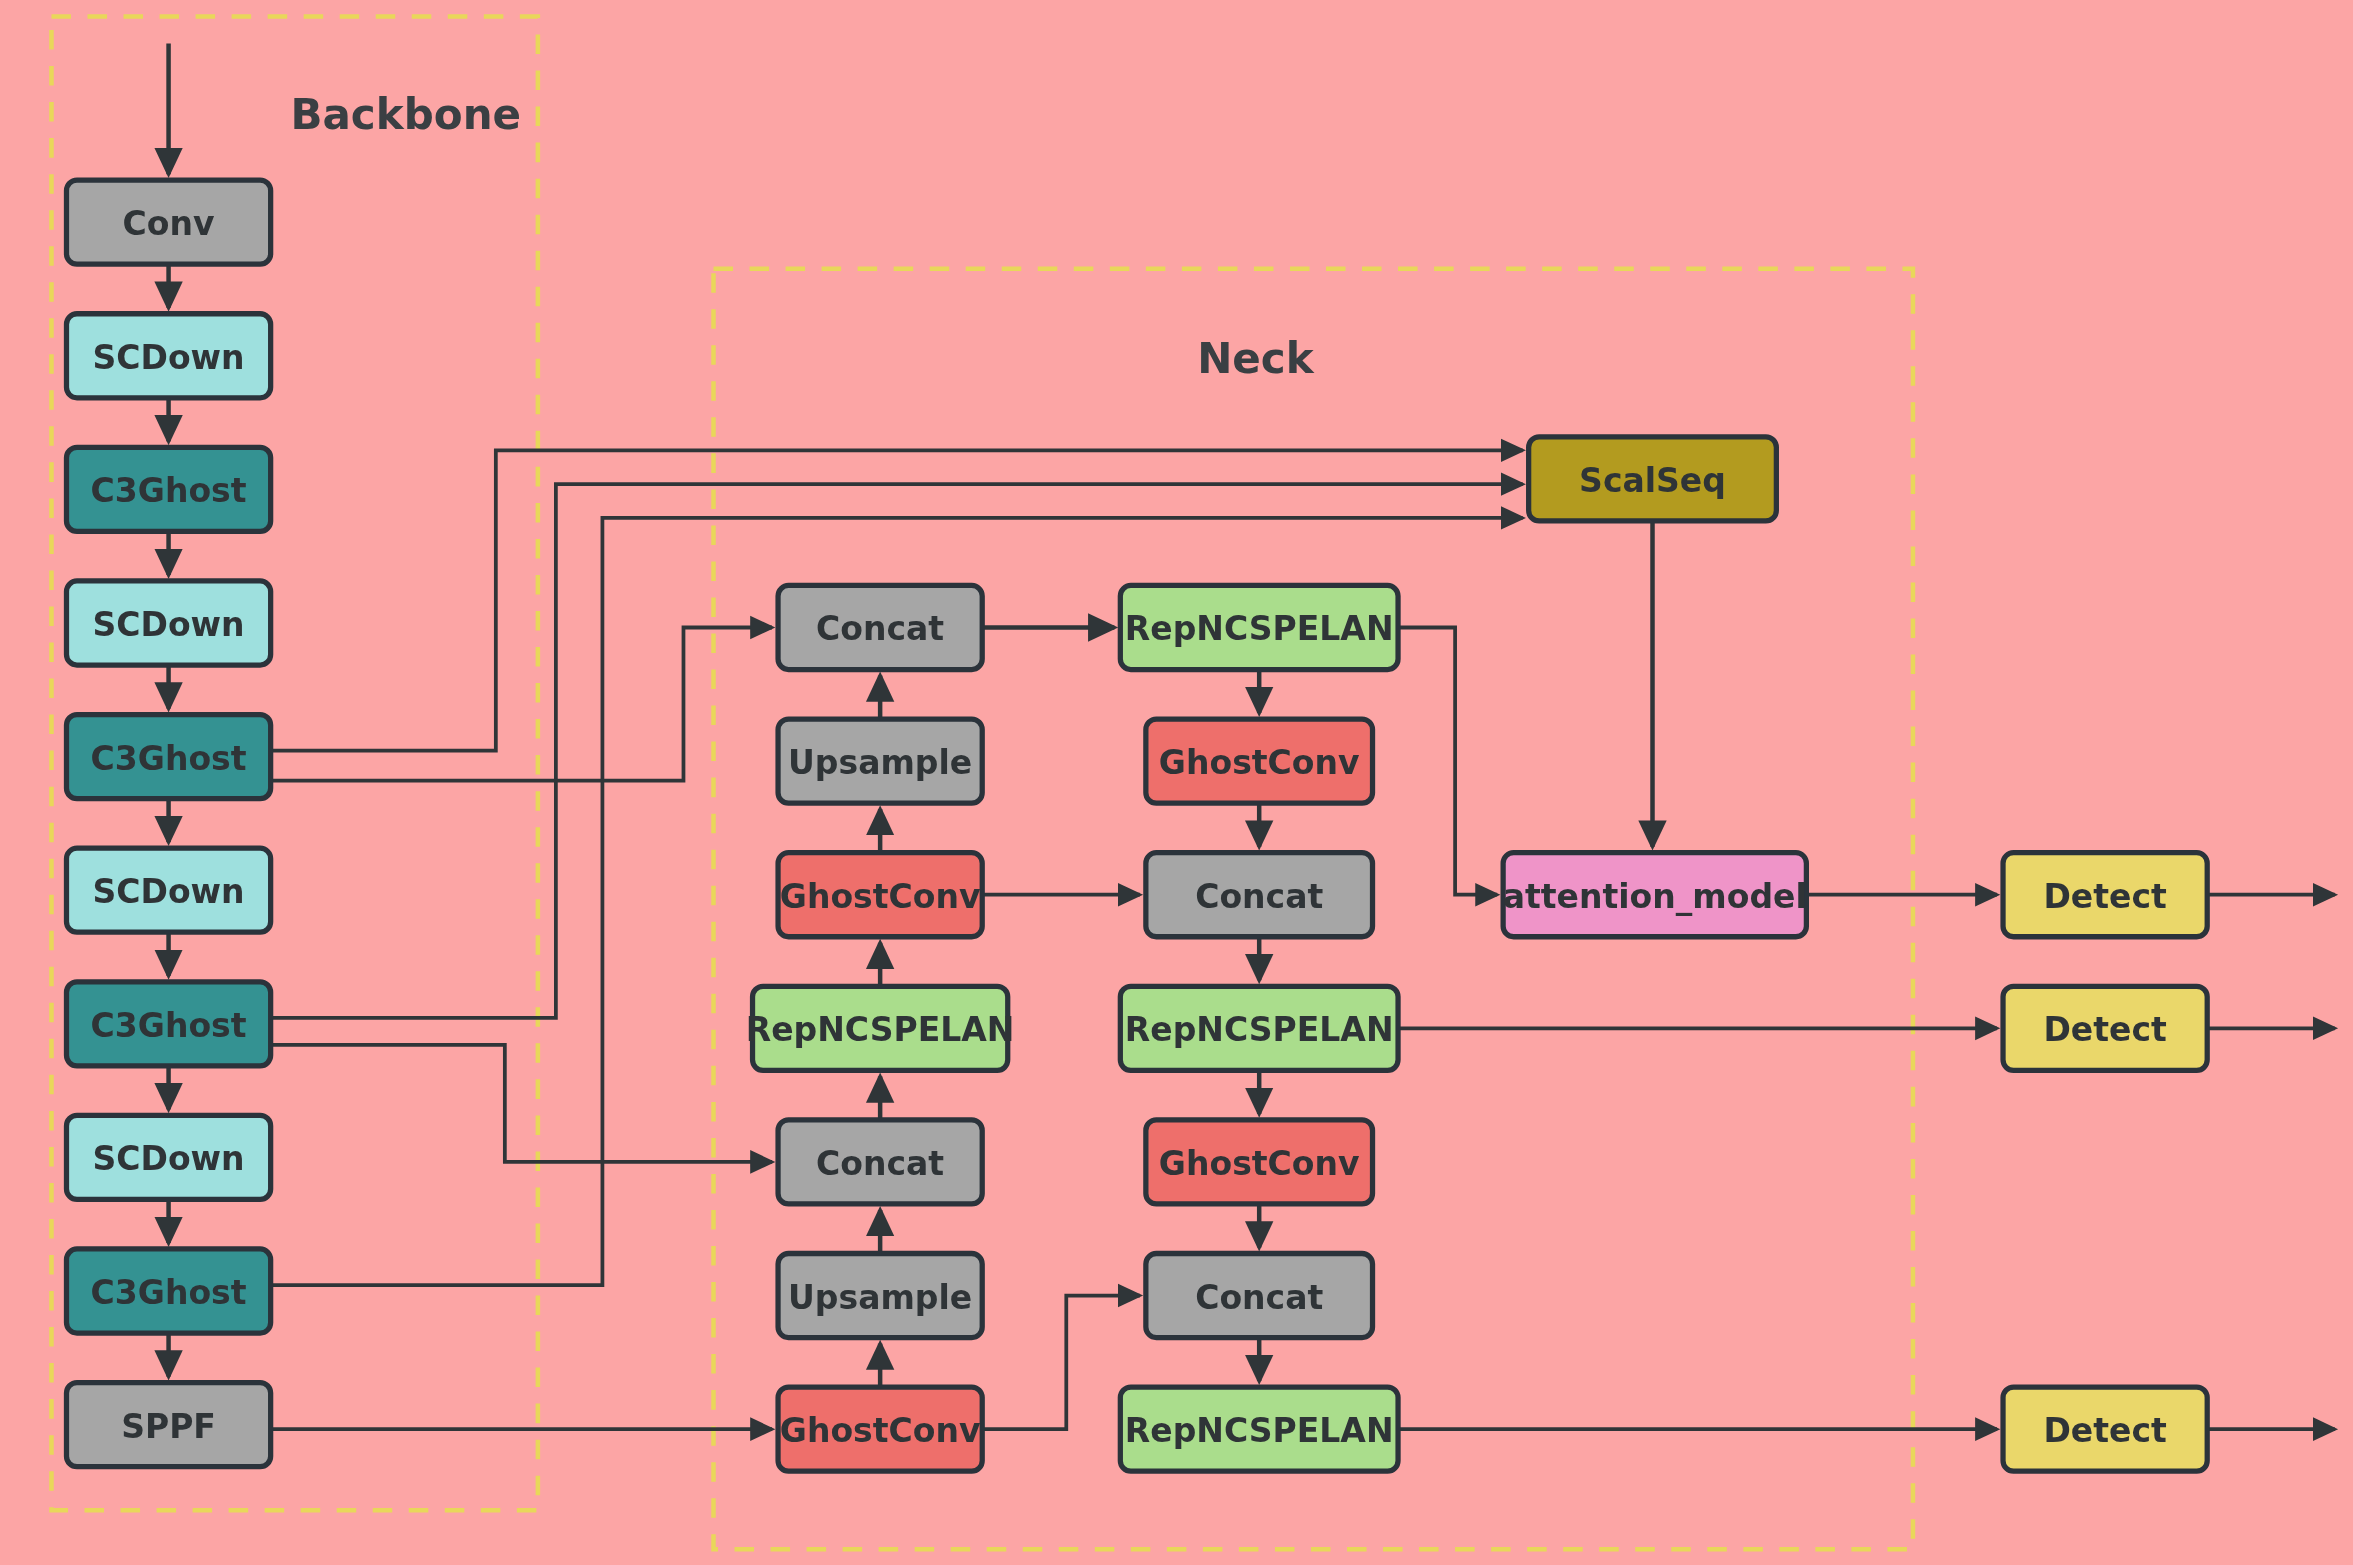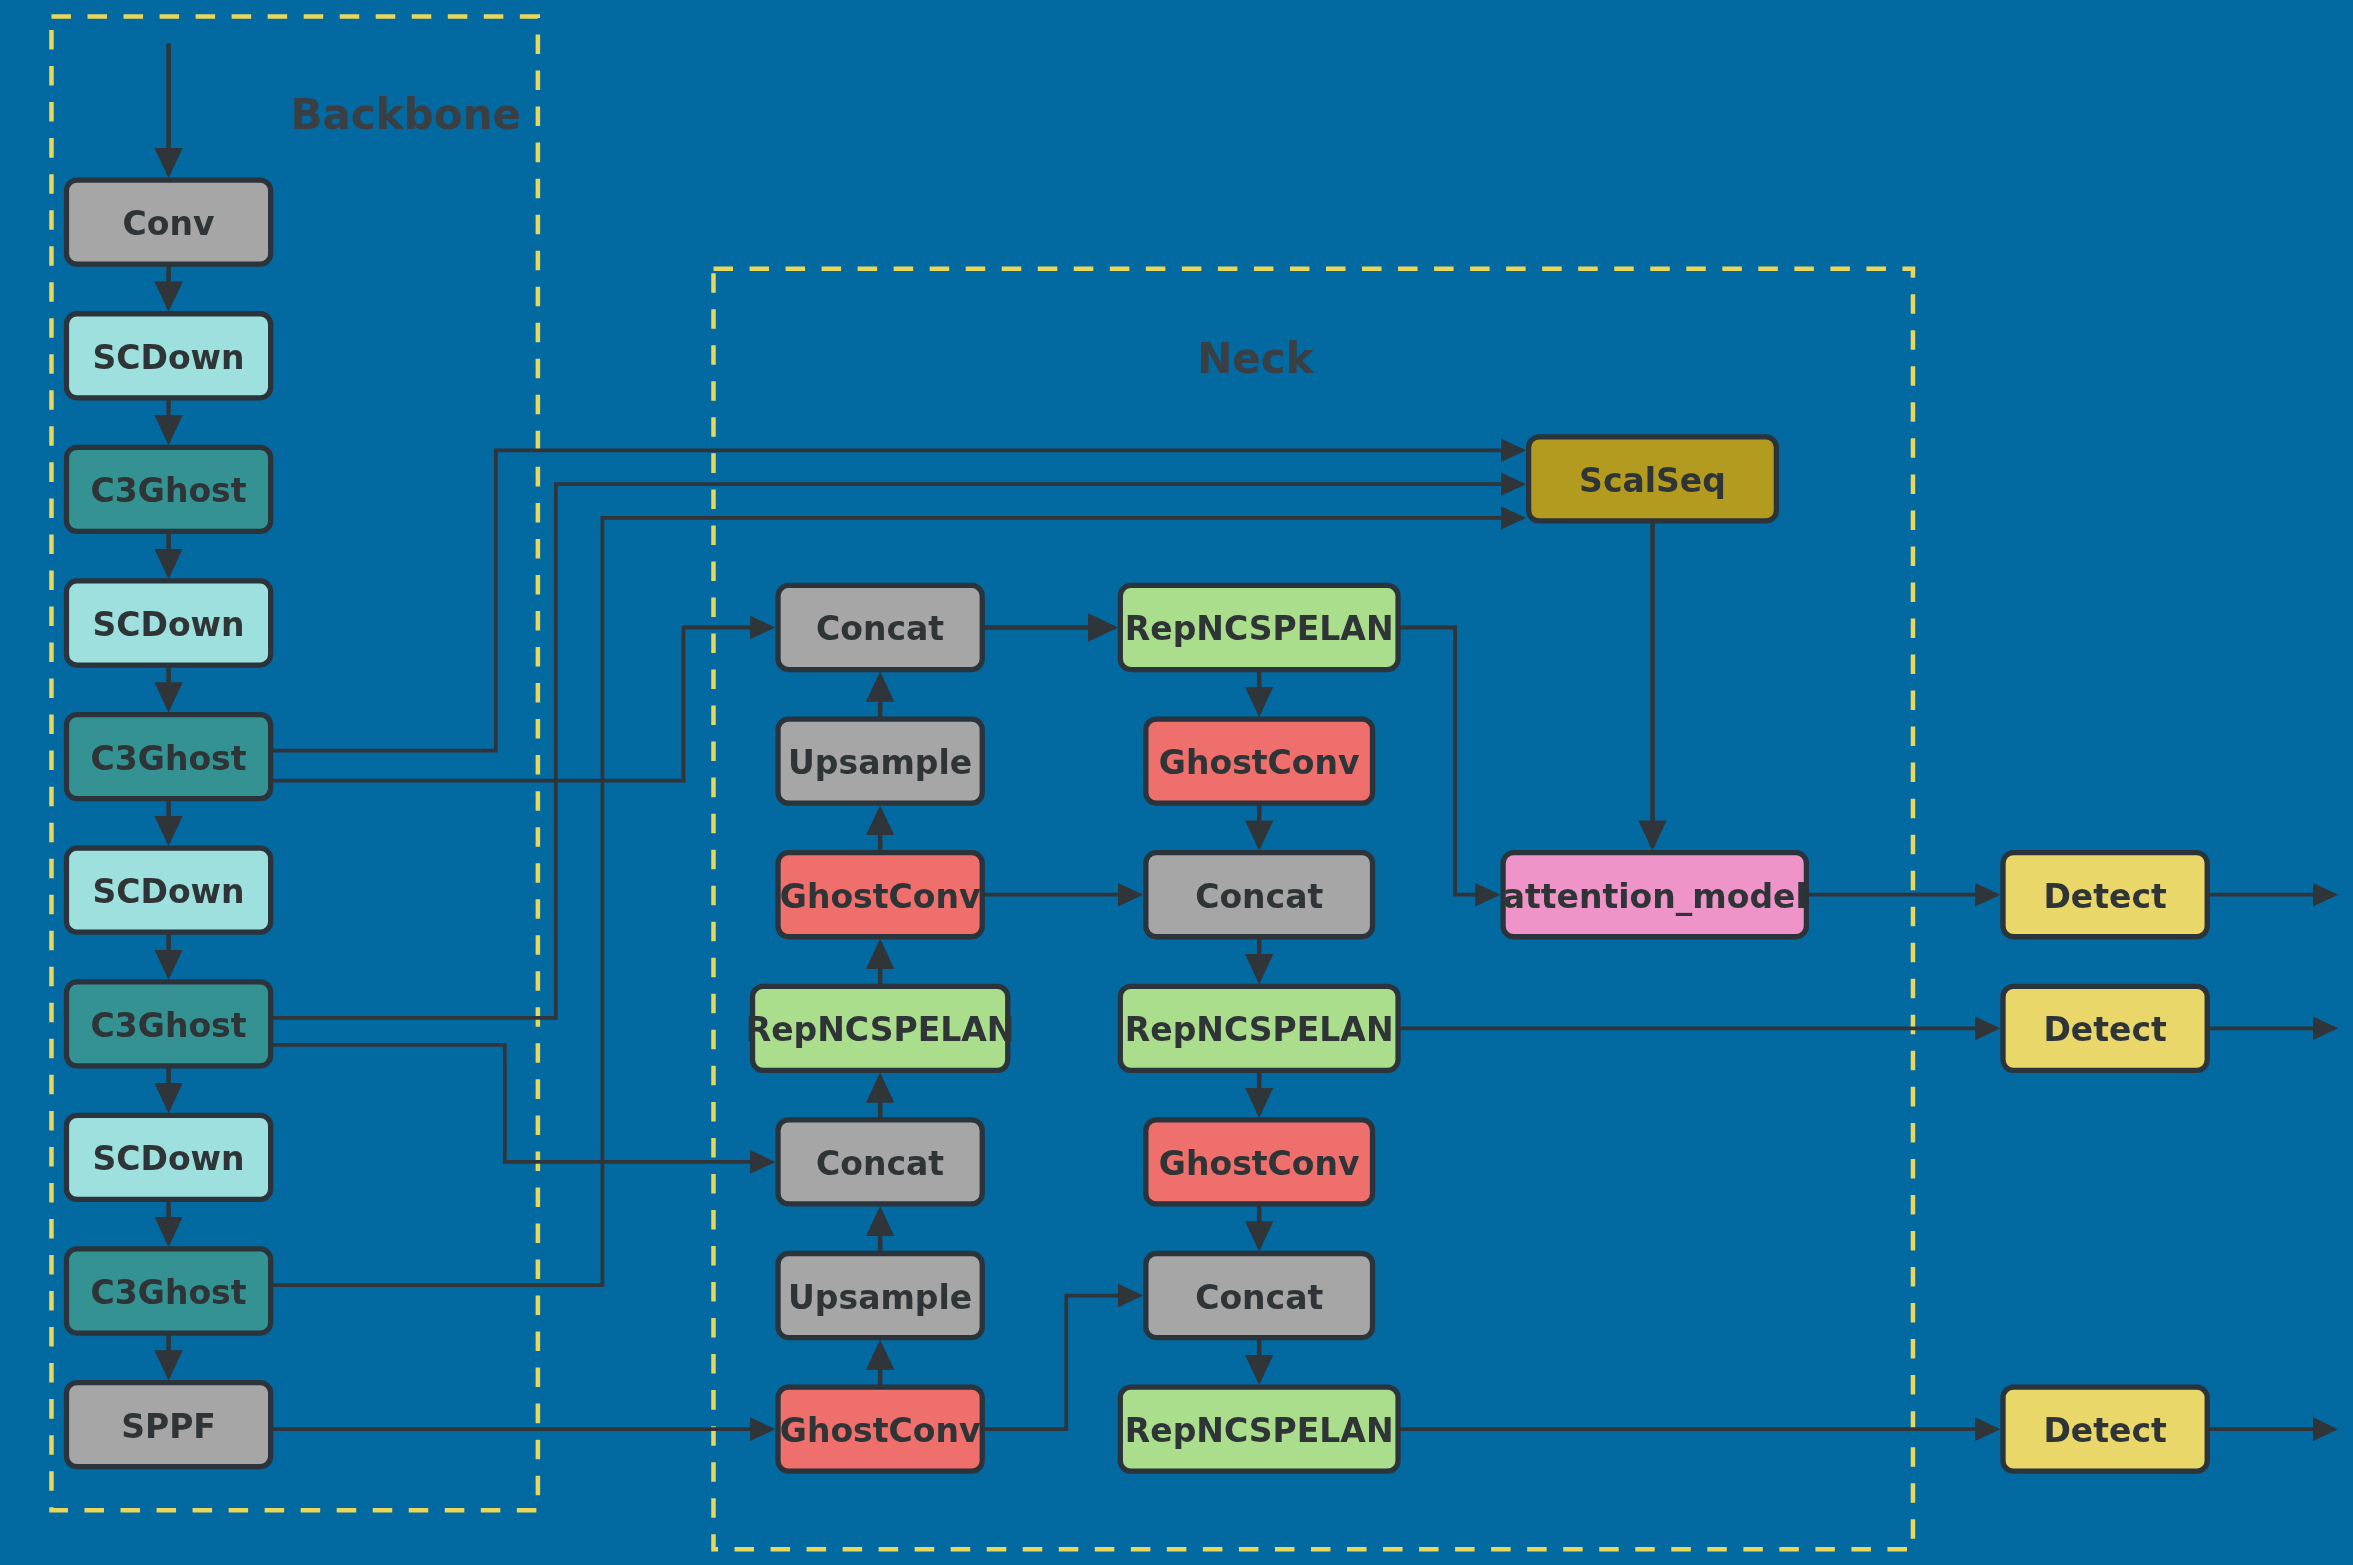--- a/index.html
+++ b/index.html
@@ -1,17 +1,17 @@
 <!DOCTYPE html>
 <html style="font-size:12px"><head>
 <meta charset="utf-8">
 <style>
   html,body{margin:0;padding:0;background:#ffffff;}
   body{font-family:"DejaVu Sans","Liberation Sans",sans-serif;}
-  #stage{position:relative;width:2354px;height:1565px;background:#0369a1;overflow:hidden;}
+  #stage{position:relative;width:2354px;height:1565px;background:#fca5a5;overflow:hidden;}
   svg#diagram{position:absolute;left:0;top:0;width:2354px;height:1565px;}
   .nodebox{stroke:#2b333b;stroke-width:7;rx:14;ry:14;}
   .nodelabel{font-family:"DejaVu Sans","Liberation Sans",sans-serif;font-weight:bold;fill:#2f3437;
              text-anchor:middle;dominant-baseline:central;font-size:44px;}
   .grouplabel{font-family:"DejaVu Sans","Liberation Sans",sans-serif;font-weight:bold;fill:#3a3f43;
               text-anchor:middle;dominant-baseline:central;font-size:56px;}
   .grouprect{fill:none;stroke:#e8d75a;stroke-width:6;stroke-dasharray:26 22;}
   .edge{fill:none;stroke:#2f3538;stroke-width:6;stroke-linecap:butt;stroke-linejoin:miter;}
   .edgethin{fill:none;stroke:#2f3538;stroke-width:5;}
 </style>

